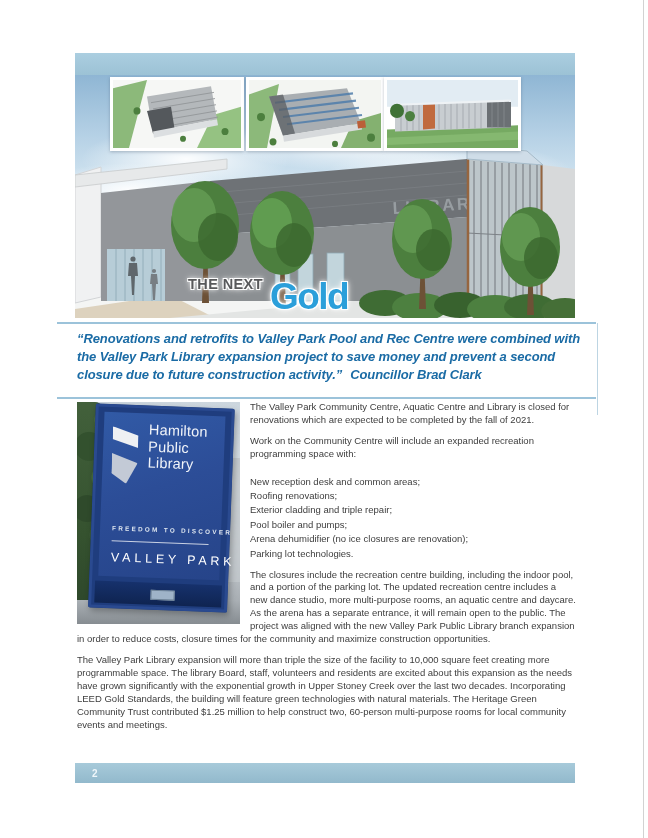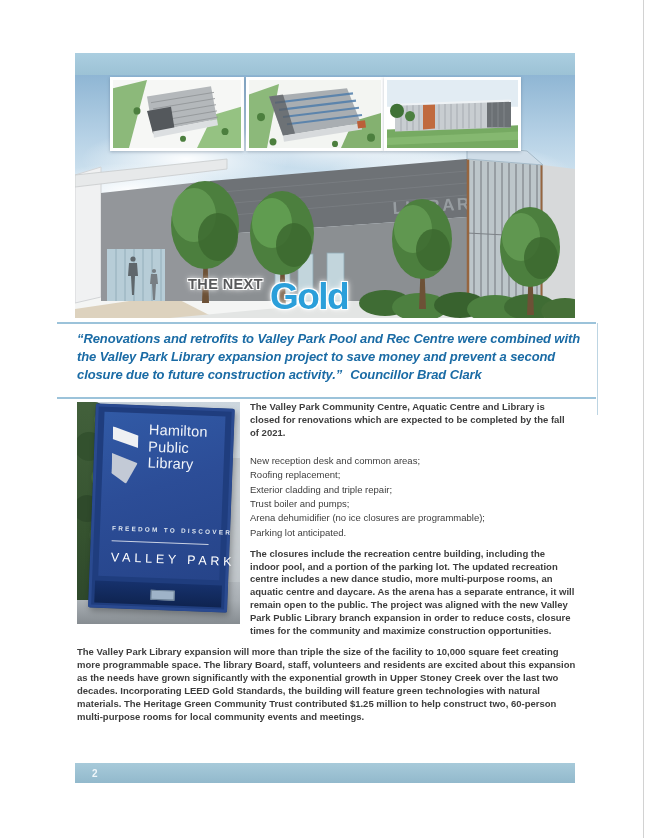--- a/index.html
+++ b/index.html
@@ -39,21 +39,21 @@
   .rule-top{top:322px;}
   .rule-bottom{top:397px;}
   .vline{position:absolute;left:597px;top:323px;width:1px;height:92px;background:#bdd5e3;}
   .quote{position:absolute;left:77px;top:330px;width:512px;
          font-size:13px;font-weight:bold;font-style:italic;color:#1a6ba5;line-height:18px;letter-spacing:-.1px;}
   .quote .attr{margin-left:8px;}
 
   
   .content{position:absolute;left:77px;top:401px;width:499px;
            font-size:9.5px;line-height:12.9px;color:#3d3d3d;}
-  .content p{margin:0 0 8px 0;font-weight:bold;}
+  .content p{margin:0 0 8px 0;}
   .bullets{margin:15px 0 8px 0;padding-left:37px;}
   .bullets li{margin-bottom:1.5px;}
 
   
   .photo{float:left;width:163px;height:222px;margin:1px 10px 4px 0;position:relative;overflow:hidden;
          background:linear-gradient(180deg,#ccd6de 0%,#dde4ea 38%,#c3c9ce 70%,#9aa0a5 100%);}
   .ph-trees{position:absolute;left:0;top:0;width:40px;height:222px;
      background:
        radial-gradient(circle at 70% 8%,#4e7146 0 10px,rgba(0,0,0,0) 11px),
        radial-gradient(circle at 30% 20%,#33512e 0 14px,rgba(0,0,0,0) 15px),
@@ -310,27 +310,28 @@
           </div>
           <div class="tagline">FREEDOM TO DISCOVER</div>
           <div class="sign-hr"></div>
           <div class="branch">VALLEY PARK</div>
         </div>
         <div class="sign-base"></div>
       </div>
     </div>
 
     <p>The Valley Park Community Centre, Aquatic Centre and Library is closed for renovations which are expected to be completed by the fall of 2021.</p>
+    <p>Work on the Community Centre will include an expanded recreation programming space with:</p>
     <ul class="bullets">
       <li>New reception desk and common areas;</li>
-      <li>Roofing replacement;</li>
+      <li>Roofing renovations;</li>
       <li>Exterior cladding and triple repair;</li>
-      <li>Trust boiler and pumps;</li>
-      <li>Arena dehumidifier (no ice closures are programmable);</li>
-      <li>Parking lot anticipated.</li>
+      <li>Pool boiler and pumps;</li>
+      <li>Arena dehumidifier (no ice closures are renovation);</li>
+      <li>Parking lot technologies.</li>
     </ul>
     <p>The closures include the recreation centre building, including the indoor pool, and a portion of the parking lot. The updated recreation centre includes a new dance studio, more multi-purpose rooms, an aquatic centre and daycare. As the arena has a separate entrance, it will remain open to the public. The project was aligned with the new Valley Park Public Library branch expansion in order to reduce costs, closure times for the community and maximize construction opportunities.</p>
     <p>The Valley Park Library expansion will more than triple the size of the facility to 10,000 square feet creating more programmable space. The library Board, staff, volunteers and residents are excited about this expansion as the needs have grown significantly with the exponential growth in Upper Stoney Creek over the last two decades. Incorporating LEED Gold Standards, the building will feature green technologies with natural materials. The Heritage Green Community Trust contributed $1.25 million to help construct two, 60-person multi-purpose rooms for local community events and meetings.</p>
   </div>
 
   <div class="footer">
     <span class="pagenum">2</span>
   </div>
 
   <div class="page-edge"></div>

